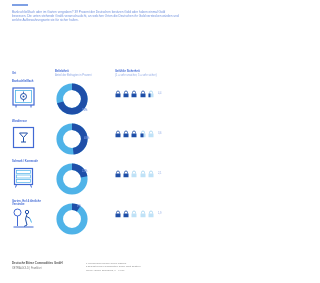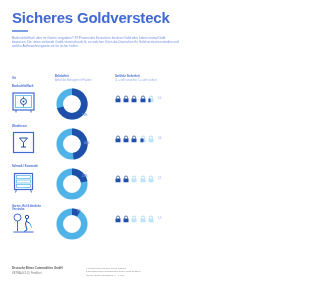--- a/index.html
+++ b/index.html
@@ -54,21 +54,20 @@
   .f-sub{font-size:2.6px;line-height:3.6px;color:#777777;margin-top:1px;}
   .f-right{position:absolute;left:74px;top:0;width:100px;
            font-size:2.4px;line-height:3.3px;color:#8a8a8a;}
   .f-right div{white-space:nowrap;}
 </style>
 </head>
 <body>
 
 <div class="page">
 
-  <h1 class="title">Sicheres Goldversteck</h1>
   <div class="rule"></div>
   <p class="intro">Bankschließfach oder im Garten vergraben? 39 Prozent der Deutschen besitzen Gold oder haben einmal Gold besessen. Die unten stehende Grafik veranschaulicht, an welchen Orten die Deutschen ihr Gold verstecken würden und welche Aufbewahrungsorte sie für sicher halten.</p>
 
   <div class="colheads">
     <div class="ch ch-a">
       <span class="h">Ort</span>
       <span class="s"></span>
     </div>
     <div class="ch ch-b">
       <span class="h">Beliebtheit</span>

